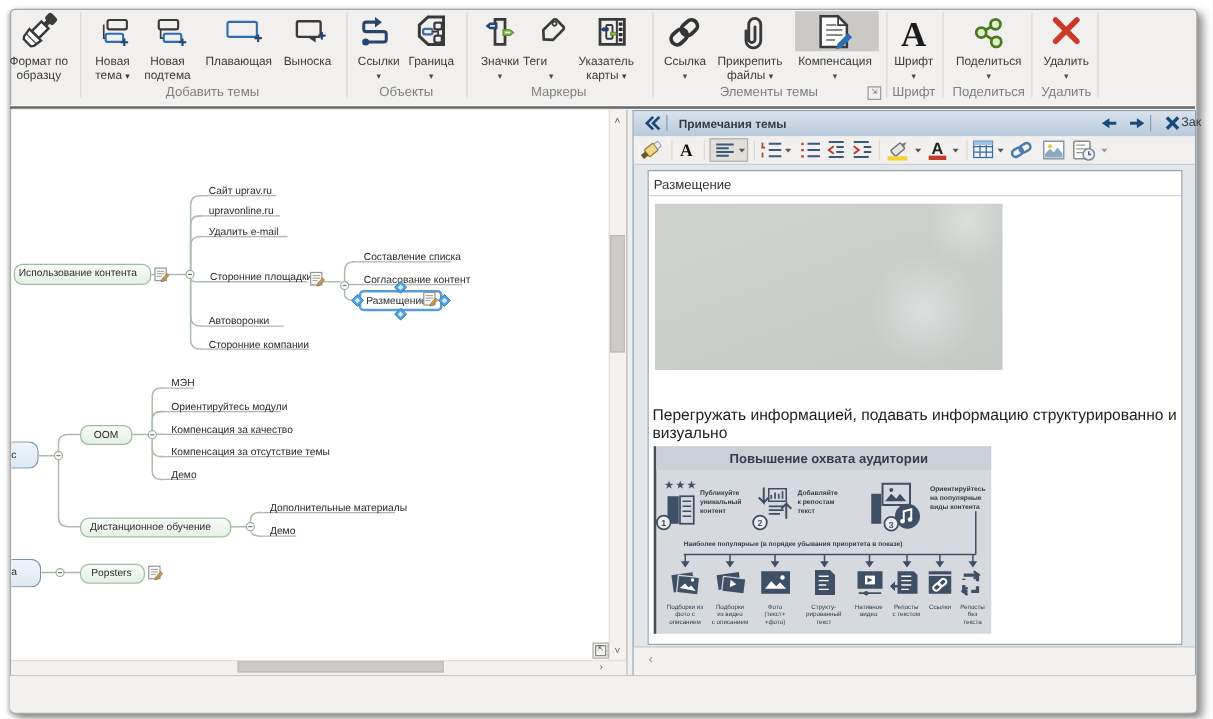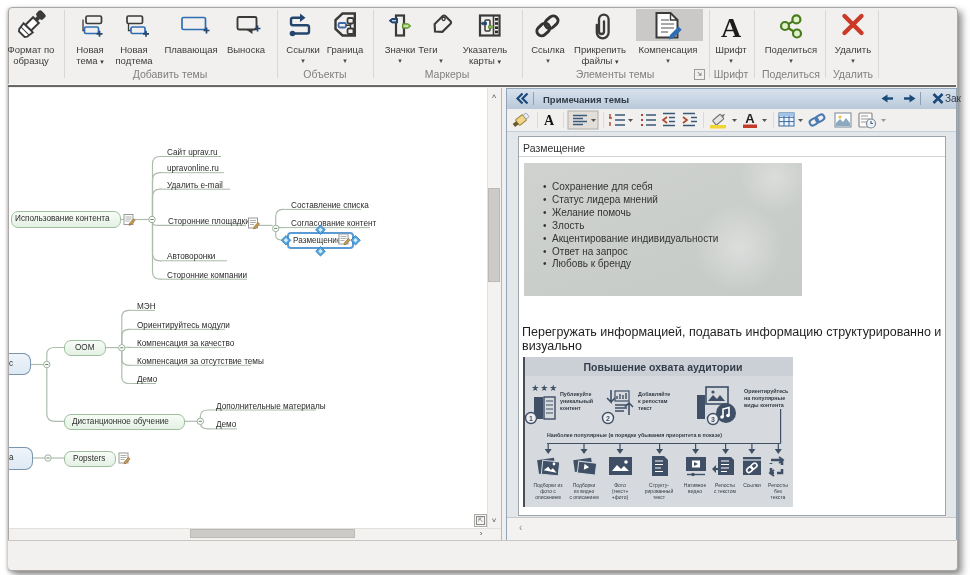--- a/index.html
+++ b/index.html
@@ -384,21 +384,20 @@
 </g>
 </svg>
 
 <div class="a" style="left:518px;top:136px;width:428px;height:380px;background:#fff;border:1px solid #9aa5ad;box-sizing:border-box"></div>
 <div class="a" style="left:523px;top:142px;font-size:10.5px;color:#333">Размещение</div>
 <div class="a" style="left:519px;top:156px;width:426px;height:1px;background:#d4d4d4"></div>
 
 <div class="a" style="left:524px;top:163px;width:278px;height:133px;background:linear-gradient(160deg,#cfd2cf,#c6cac7);overflow:hidden">
 <div style="position:absolute;left:170px;top:40px;width:90px;height:90px;border-radius:50%;background:radial-gradient(circle,rgba(255,255,255,.35),rgba(255,255,255,0) 70%)"></div>
 <div style="position:absolute;left:215px;top:-20px;width:70px;height:70px;border-radius:50%;background:radial-gradient(circle,rgba(255,255,255,.3),rgba(255,255,255,0) 70%)"></div>
-<div style="position:absolute;left:19px;top:18px;font-size:10px;color:#333;line-height:12.9px">•&nbsp; Сохранение для себя<br>•&nbsp; Статус лидера мнений<br>•&nbsp; Желание помочь<br>•&nbsp; Злость<br>•&nbsp; Акцентирование индивидуальности<br>•&nbsp; Ответ на запрос<br>•&nbsp; Любовь к бренду</div>
 </div>
 
 <div class="a" style="left:522px;top:324.5px;width:432px;font-size:12.5px;color:#1e1e1e;line-height:14.5px">Перегружать информацией, подавать информацию структурированно и визуально</div>
 
 <div class="a" style="left:507px;top:517px;width:449px;height:22px;background:#f3f2f0;border-top:1px solid #c9c6c3"></div>
 <div class="a" style="left:519px;top:523px;width:10px;height:10px;color:#8a8a8a;font-size:10px;line-height:10px">‹</div>
 
 <div class="a" style="left:523px;top:357px;width:270px;height:150px;background:#d6dade;border-left:2px solid #4a4e58;box-sizing:border-box"></div>
 <svg class="a" style="left:523px;top:357px" width="270" height="150" viewBox="0 0 270 150">
 <rect x="2" y="0" width="268" height="19" fill="#cbd0d6"></rect>

